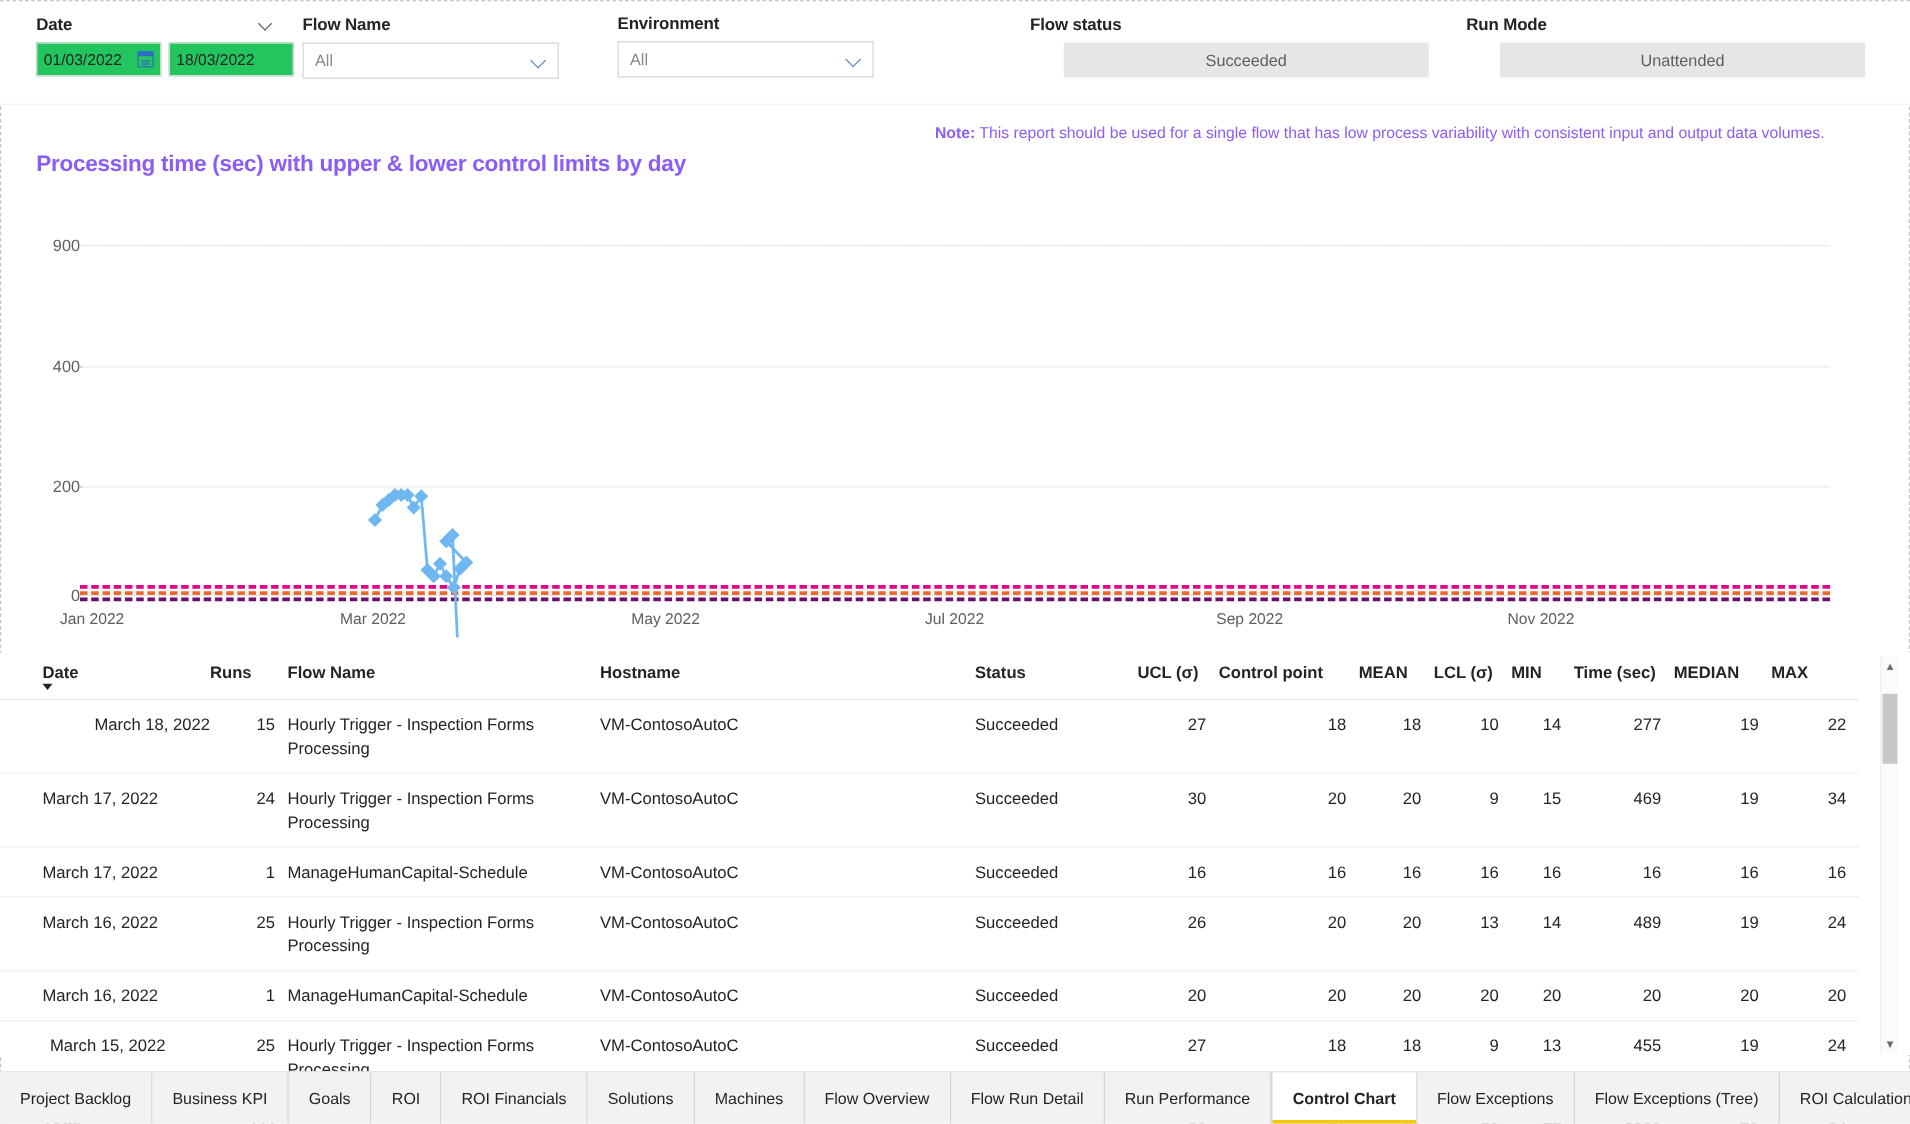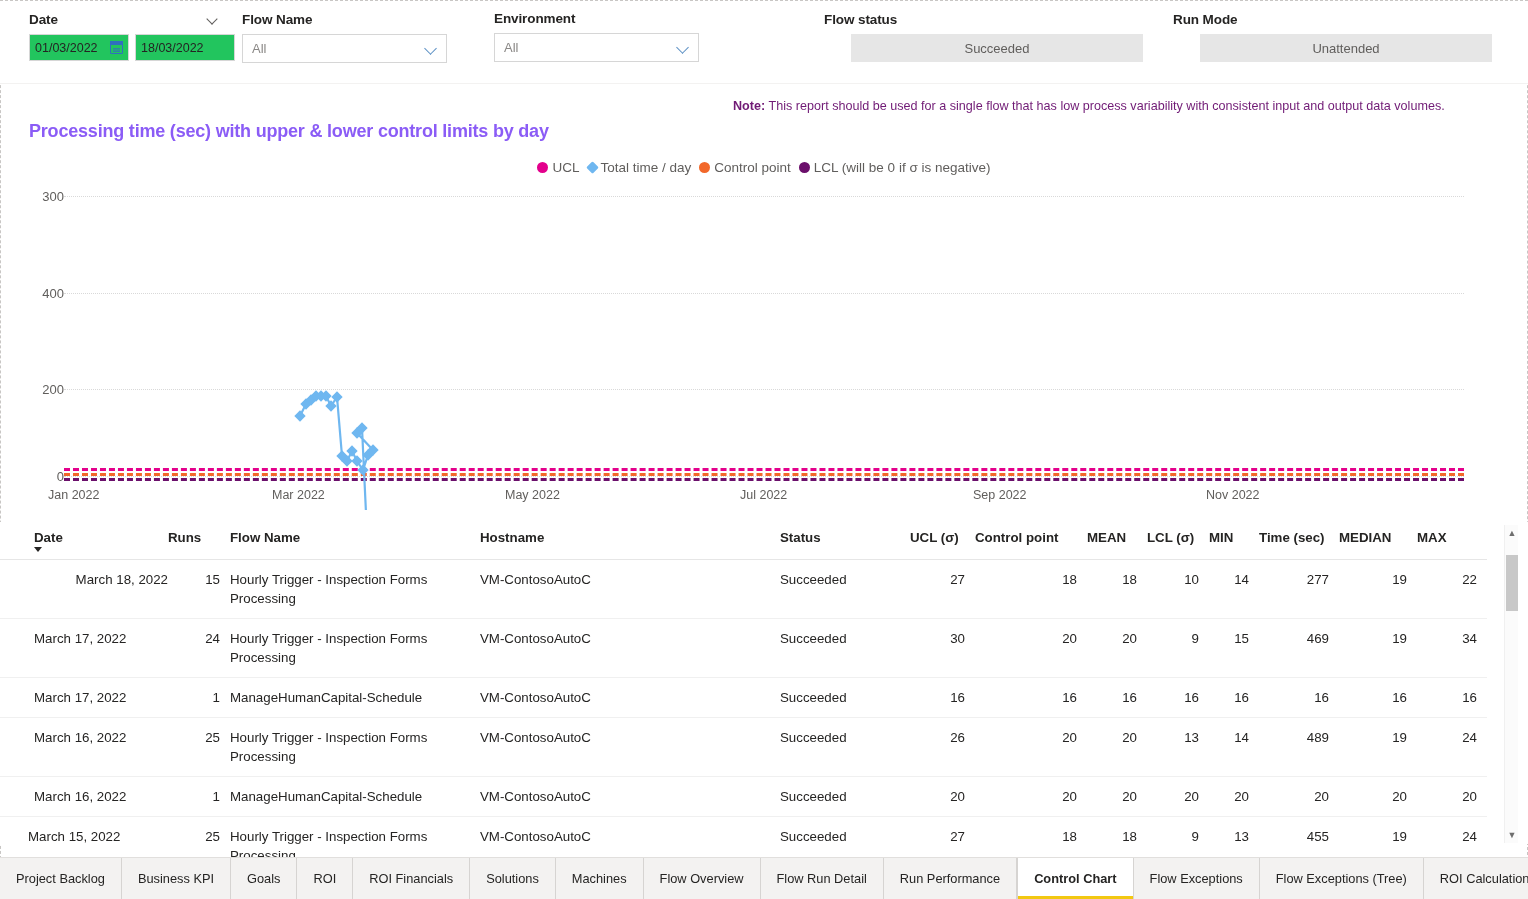--- a/index.html
+++ b/index.html
@@ -106,22 +106,22 @@
   .pill-btn {
     height: 28px;
     background: #e6e6e6;
     display: flex; align-items: center; justify-content: center;
     font-size: 13px; color: #605e5c;
     margin-top: 7px;
   }
 
   
   .note {
-    position: absolute; left: 733px; top: 99px;
-    font-size: 12.6px; color: #701a75;
+    position: absolute; left: 748px; top: 99px;
+    font-size: 12.6px; color: #8b5cf6;
     white-space: nowrap;
   }
   .note b { font-weight: bold; }
 
   
   .chart-title {
     position: absolute; left: 29px; top: 121px;
     font-size: 18px; font-weight: bold; color: #8b5cf6;
     letter-spacing: -0.2px;
   }
@@ -314,47 +314,29 @@
       </div>
     </div>
   </div>
 
   <div class="note">
     <b>Note:</b><span> This report should be used for a single flow that has low process variability with consistent input and output data volumes.</span>
   </div>
 
   <div class="chart-title">Processing time (sec) with upper &amp; lower control limits by day</div>
 
-  <div class="legend">
-    <span class="legend-item">
-      <span class="lg-dot" style="background:#e3008c"></span>
-      <span>UCL</span>
-    </span>
-    <span class="legend-item">
-      <span class="lg-diamond" style="background:#6fb7f0"></span>
-      <span>Total time / day</span>
-    </span>
-    <span class="legend-item">
-      <span class="lg-dot" style="background:#f2682a"></span>
-      <span>Control point</span>
-    </span>
-    <span class="legend-item">
-      <span class="lg-dot" style="background:#6b0f6b"></span>
-      <span>LCL (will be 0 if σ is negative)</span>
-    </span>
-  </div>
 
   <div class="plot">
 
     <div class="gridline" style="top:11px;"></div>
     <div class="gridline" style="top:108px;"></div>
     <div class="gridline" style="top:204px;"></div>
     <div class="gridline" style="top:291px;"></div>
 
-    <div class="ytick" style="top:11px;">300</div>
+    <div class="ytick" style="top:11px;">900</div>
     <div class="ytick" style="top:108px;">400</div>
     <div class="ytick" style="top:204px;">200</div>
     <div class="ytick" style="top:291px;">0</div>
 
     <div class="limit-line" style="top:283px; border-top:3px dashed #e3008c;"></div>
     <div class="limit-line" style="top:288px; border-top:3px dashed #f2682a;"></div>
     <div class="limit-line" style="top:293px; border-top:3px dashed #6b0f6b;"></div>
 
     <svg width="1528" height="325" style="position:absolute; left:0; top:0;">
       <polyline fill="none" stroke="#6fb7f0" stroke-width="2.2" points="300,231 306,219 311,215 316,211 321,211 326,211 331,221 337,212 342,271 347,276 352,266 357,276 363,285 368,270 373,265 357,248 362,243 367,349"></polyline>
@@ -495,21 +477,21 @@
           <td class="num">20</td>
           <td class="num">20</td>
           <td class="num">20</td>
           <td class="num">20</td>
           <td class="num">20</td>
           <td class="num">20</td>
           <td class="num">20</td>
           <td class="num">20</td>
         </tr>
         <tr>
-          <td style="padding-left:28px;">March 15, 2022</td>
+          <td style="padding-left:40px;">March 15, 2022</td>
           <td class="num">25</td>
           <td class="rpad">Hourly Trigger - Inspection Forms Processing</td>
           <td>VM-ContosoAutoC</td>
           <td>Succeeded</td>
           <td class="num">27</td>
           <td class="num">18</td>
           <td class="num">18</td>
           <td class="num">9</td>
           <td class="num">13</td>
           <td class="num">455</td>

